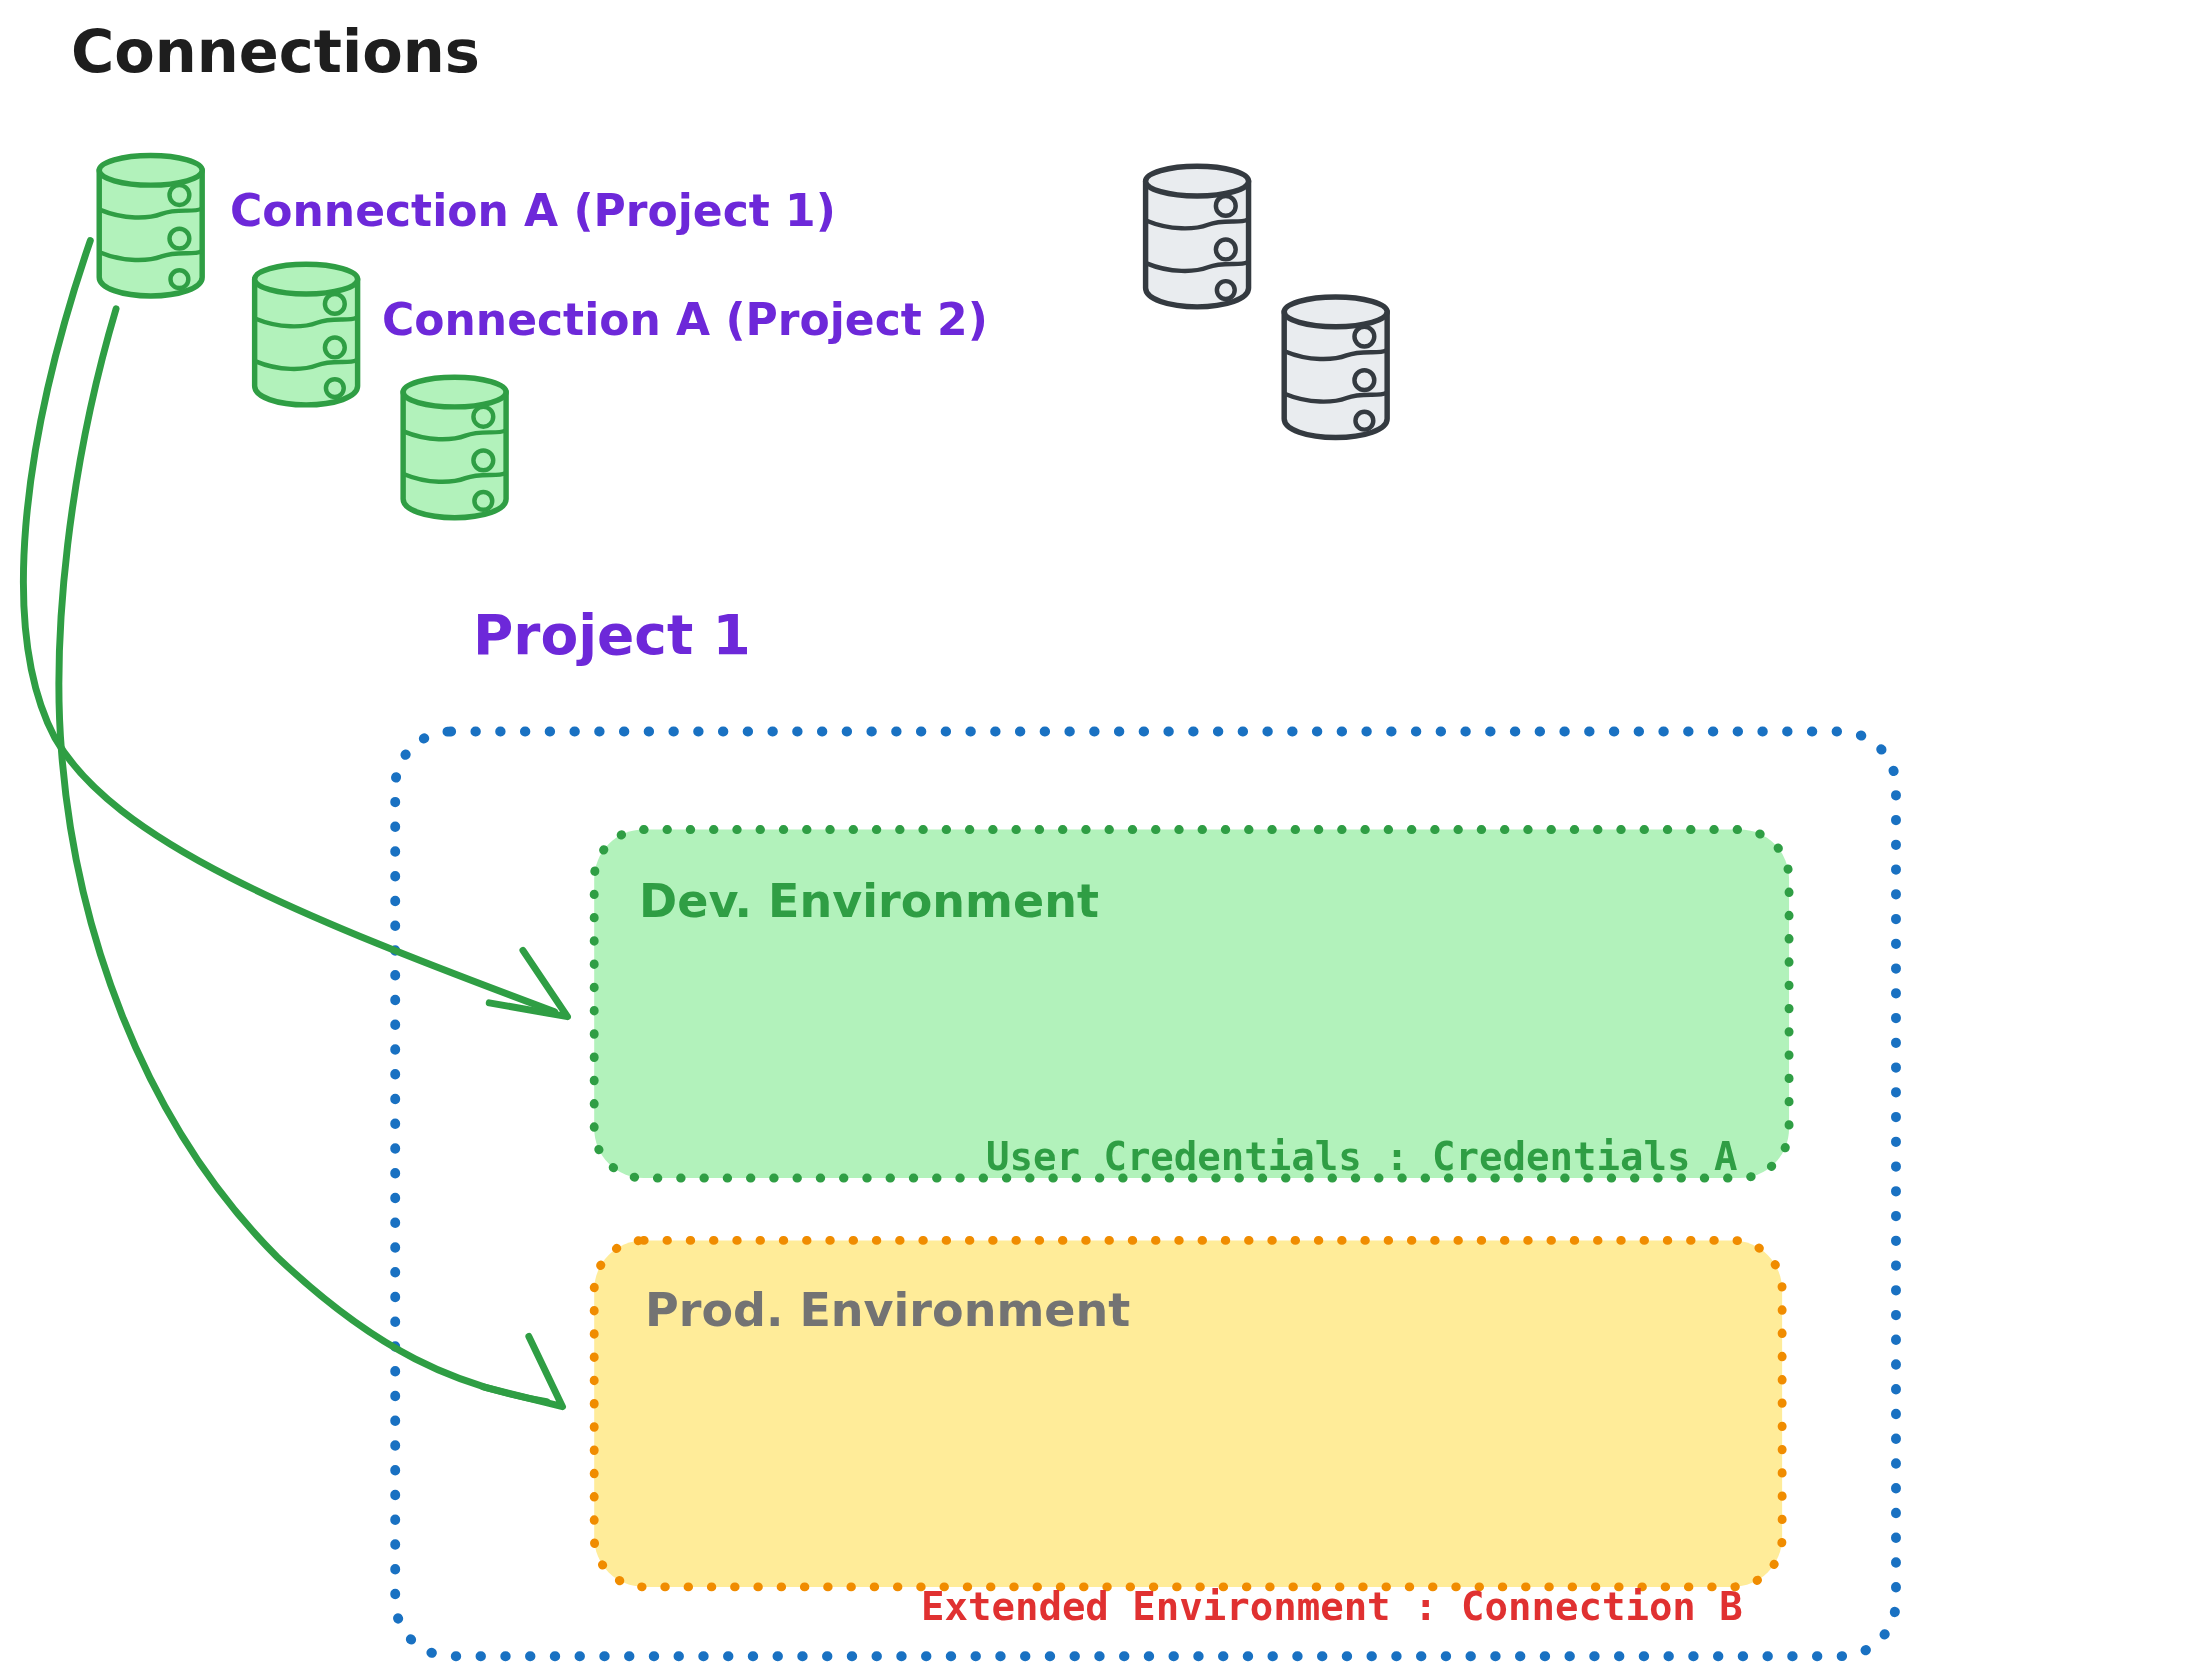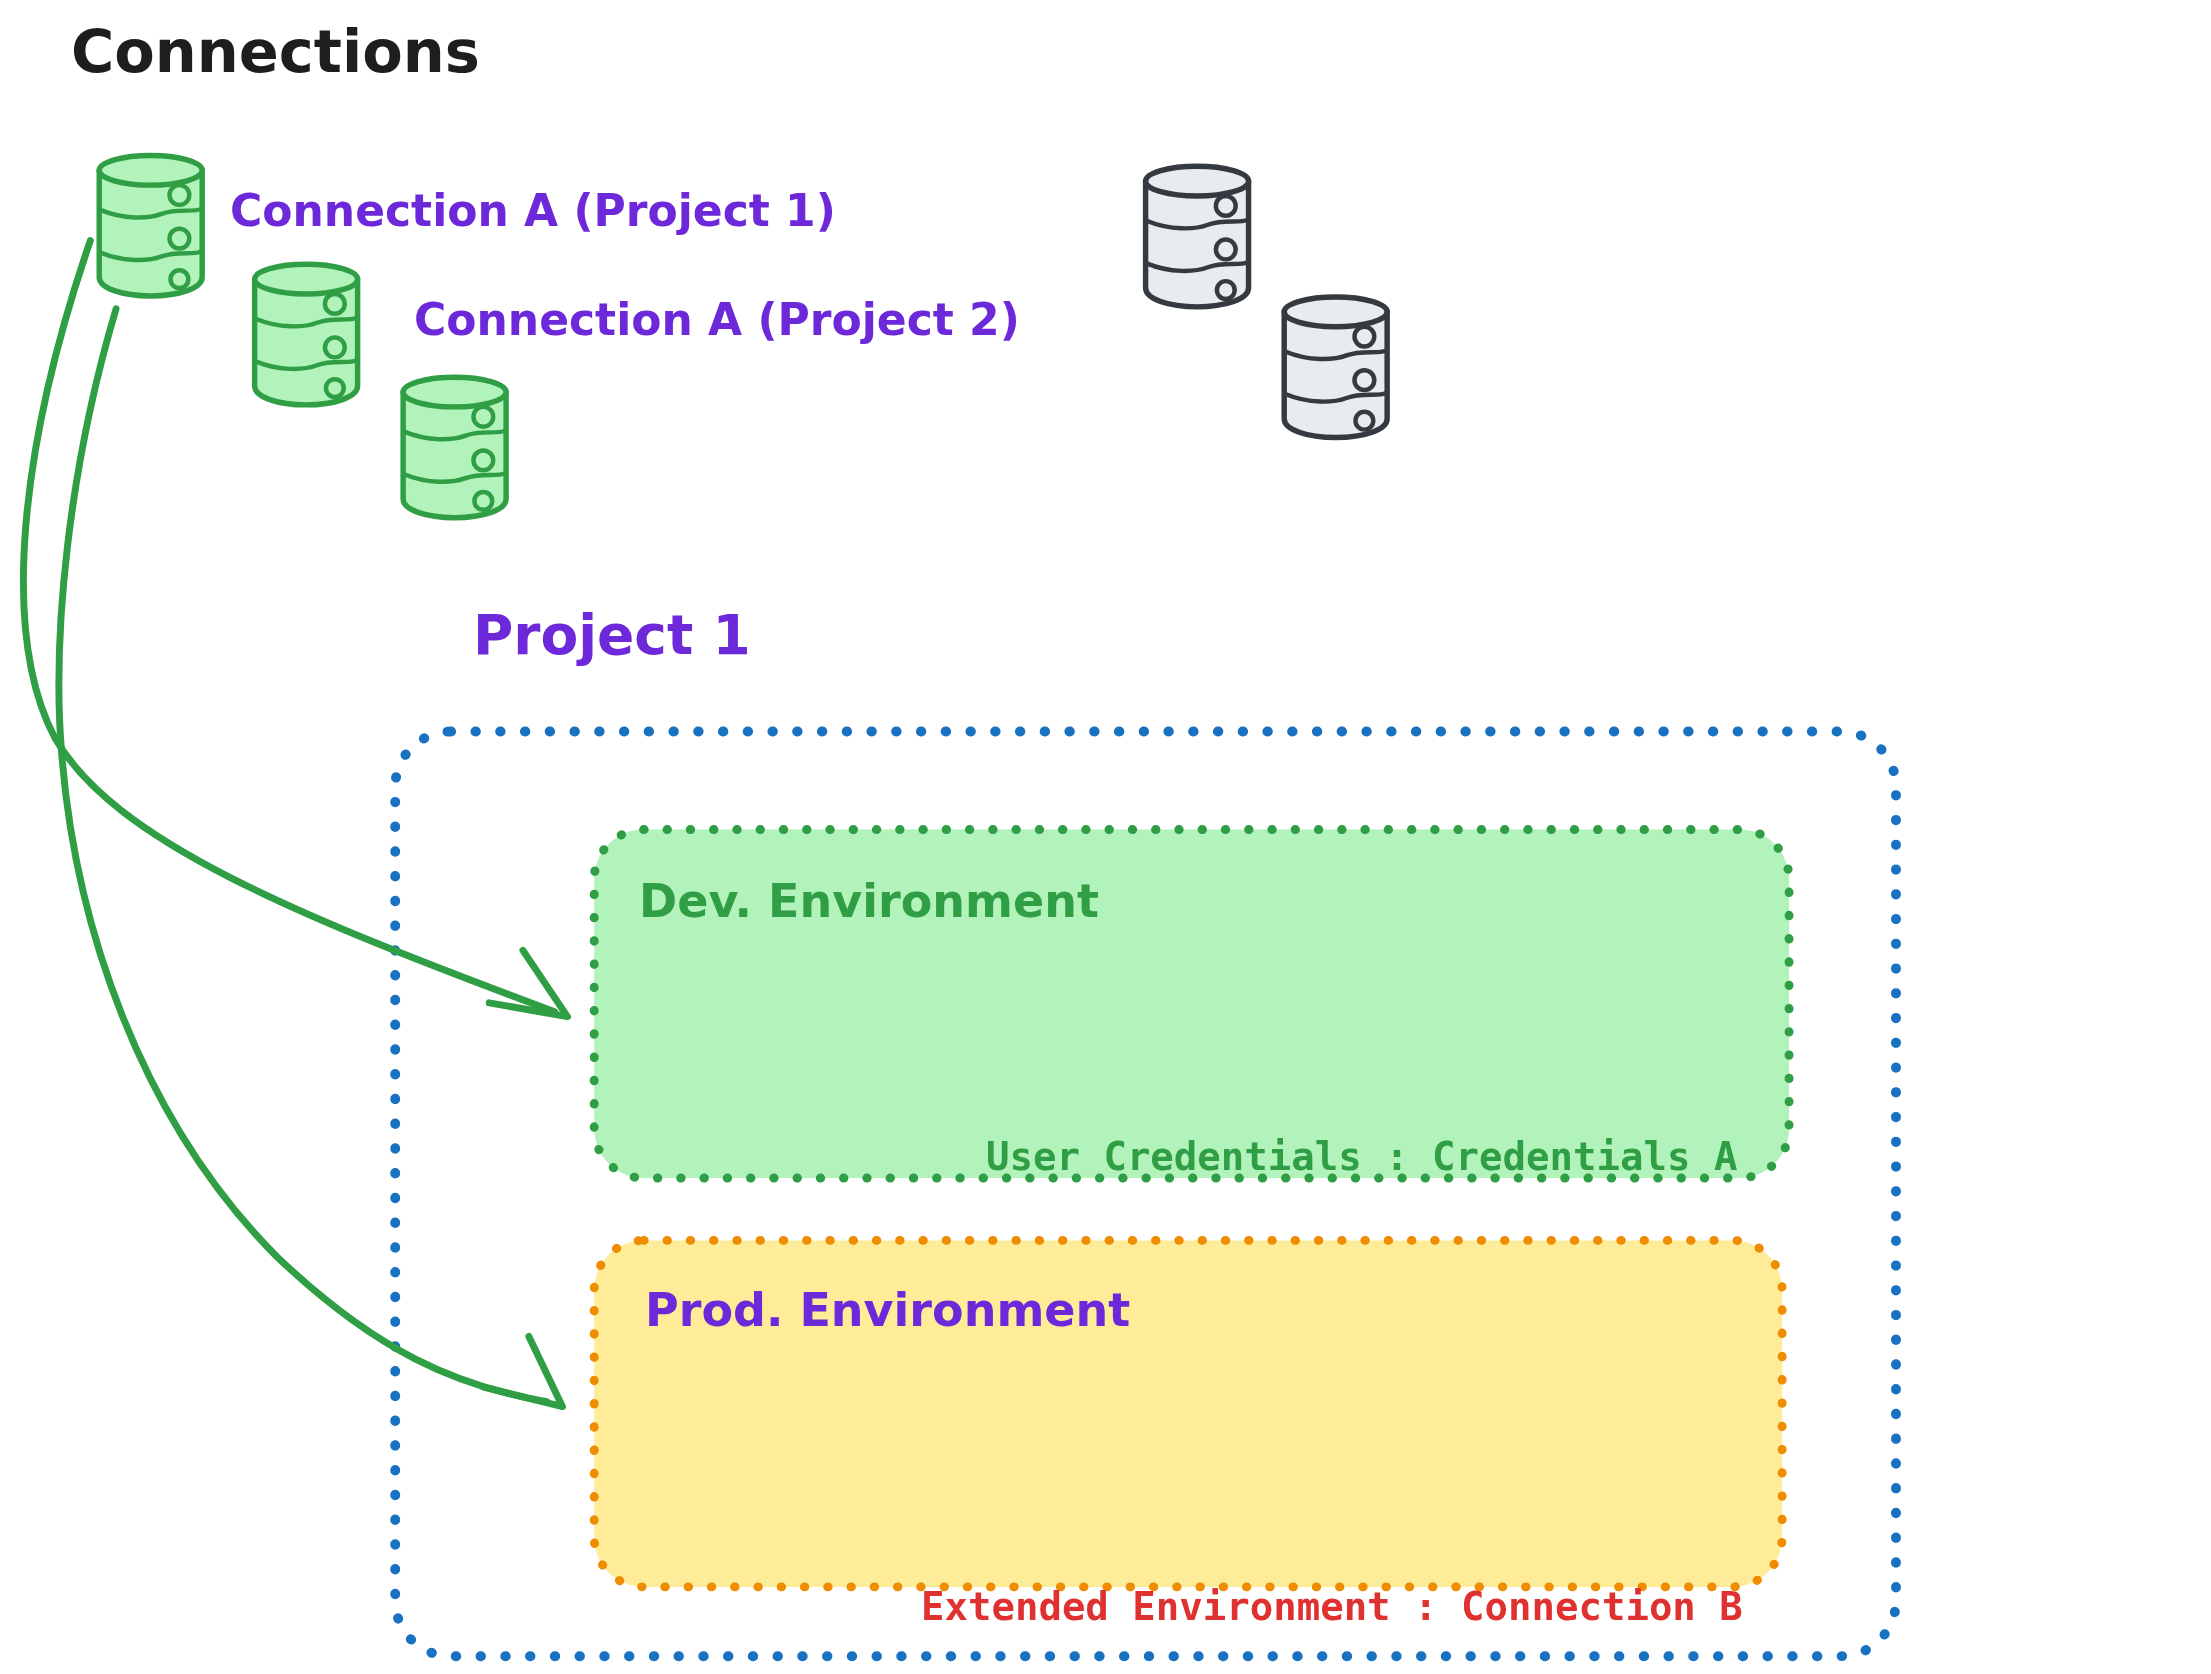--- a/index.html
+++ b/index.html
@@ -14,27 +14,27 @@
   .txt{
     position:absolute;
     white-space:nowrap;
     font-weight:bold;
     line-height:1.15;
   }
   .t-title      {left:71px;  top:18px;   font-size:59px; color:#1e1e1e;}
   .t-conn-green {font-size:44px; color:#6d28d9;}
   .t-conn-gray  {font-size:44px; color:#1e1e1e;}
   .t-l1{left:230px; top:186px;}
-  .t-l2{left:382px; top:295px;margin-left:32px;}
+  .t-l2{left:382px; top:295px;}
   .t-l3{left:523px; top:412px;}
   .t-ly{left:1277px; top:201px;}
   .t-lz{left:1416px; top:330px;}
   .t-project    {left:473px; top:604px;  font-size:55px; color:#6d28d9;}
   .t-dev-title  {left:639px; top:875px;  font-size:46px; color:#2f9e44;}
-  .t-prod-title {left:645px; top:1284px; font-size:46px; color:#6d28d9;}
+  .t-prod-title {left:645px; top:1284px; font-size:46px; color:#737373;}
   .mono{
     position:absolute;
     font-family:"DejaVu Sans Mono", monospace;
     font-weight:bold;
     white-space:pre;
     margin-top:41px;
   }
   .t-dev-map {left:986px; top:1093px; font-size:39px; color:#2f9e44;}
   .t-prod-map{left:921px; top:1441px; font-size:39px; color:#e03131; line-height:50px;}
 </style>

